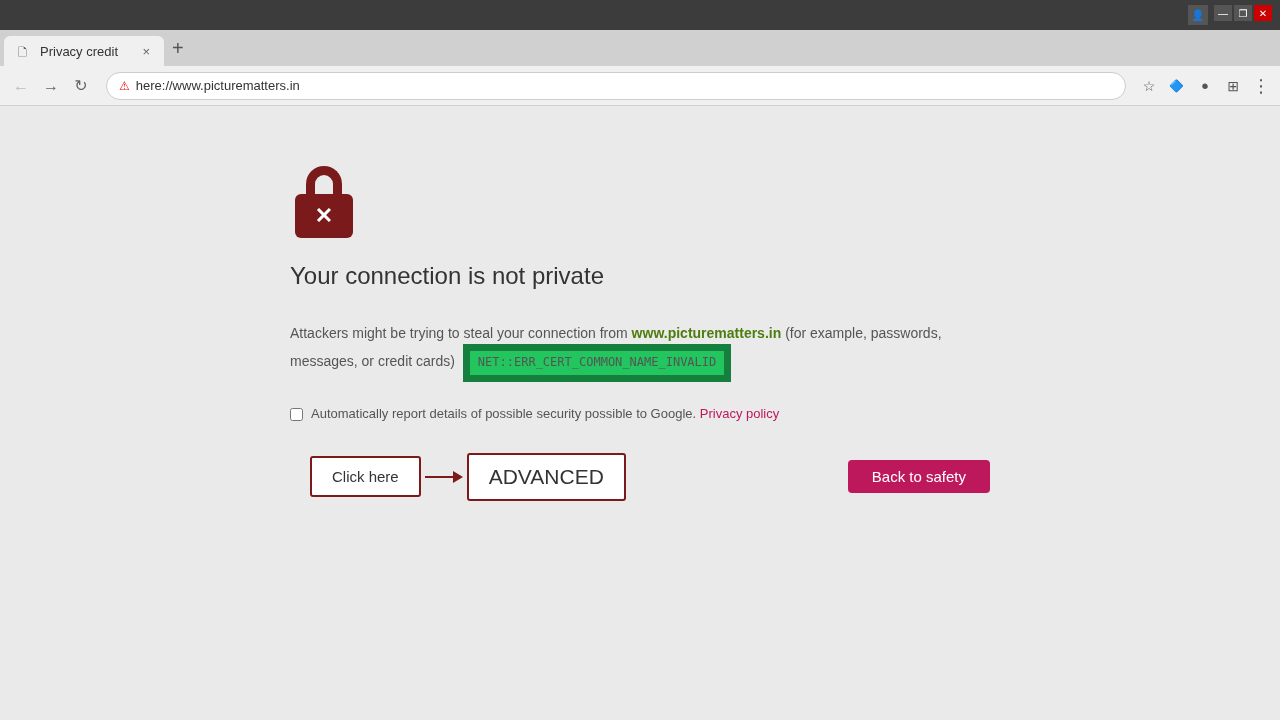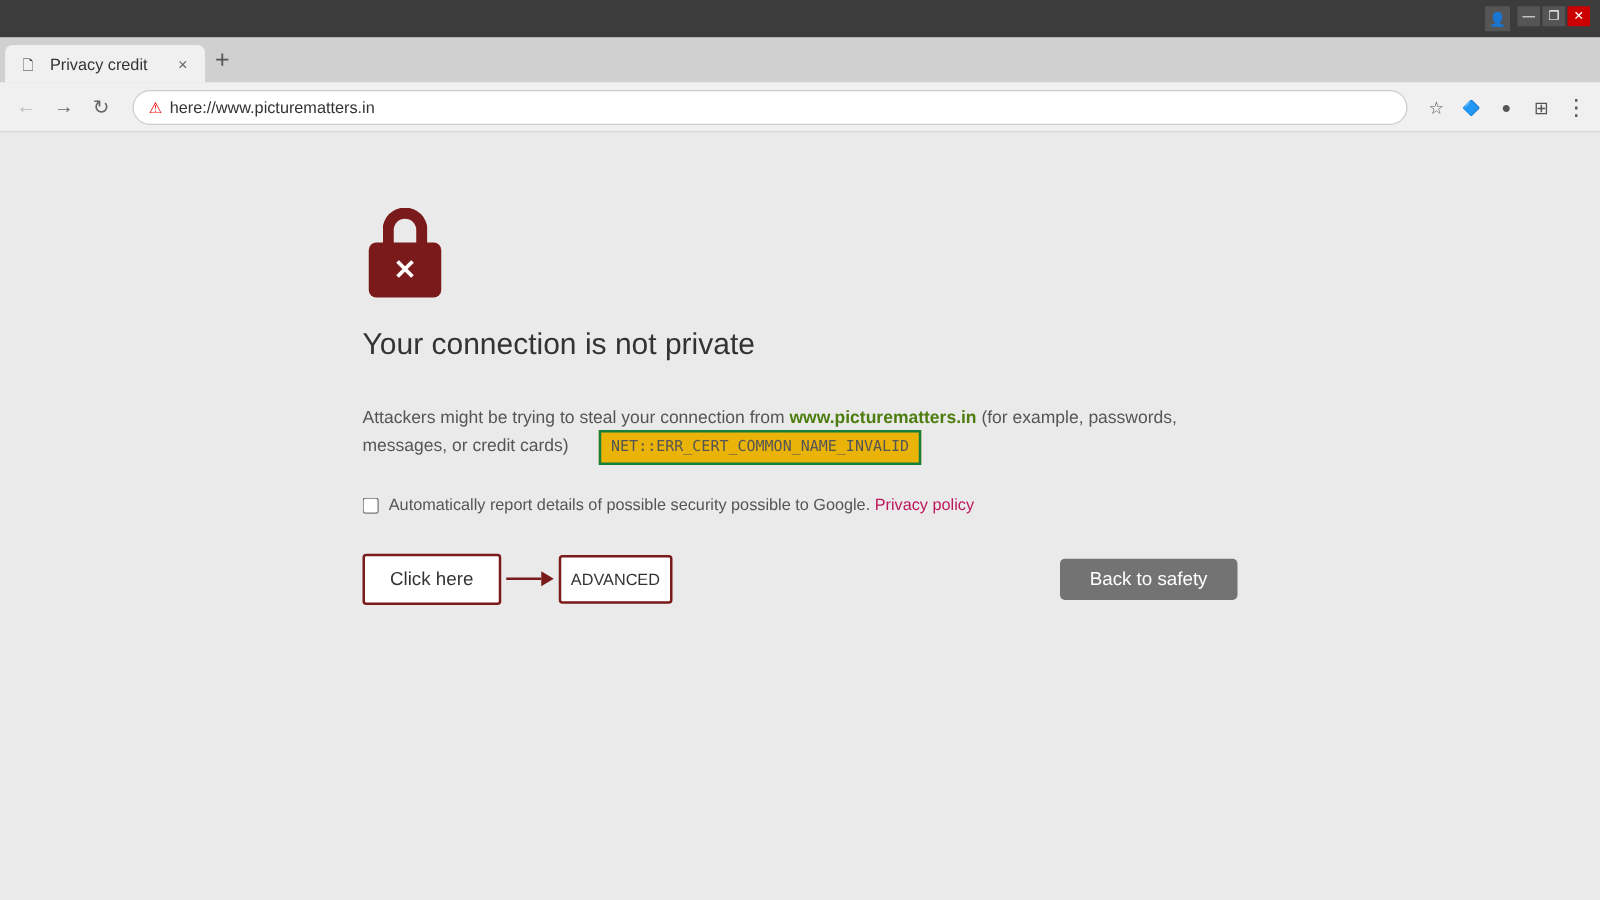--- a/index.html
+++ b/index.html
@@ -30,36 +30,36 @@
     .x-mark { color: white; font-size: 22px; font-weight: bold; }
 
     
     .error-title { font-size: 24px; font-weight: normal; color: #333; margin-bottom: 32px; }
 
     
     .error-body { font-size: 14px; color: #555; line-height: 1.6; margin-bottom: 8px; }
     .error-body strong { font-weight: bold; color: #4d7c0f; }
 
     
-    .error-code { display: inline-block; border: 2px solid #15803d; padding: 2px 8px; font-size: 12px; color: #555; background: #eab308; font-family: monospace; margin-left: 20px; }
+    .error-code { display: inline-block; border: 7px solid #15803d; padding: 2px 8px; font-size: 12px; color: #555; background: #22c55e; font-family: monospace; margin-left: 4px; }
 
     
     .checkbox-row { display: flex; align-items: flex-start; gap: 8px; margin: 24px 0 0 0; font-size: 13px; color: #555; }
     .checkbox-row input[type="checkbox"] { margin-top: 2px; cursor: pointer; }
     .checkbox-row a { color: #be185d; text-decoration: none; }
 
     
     .buttons-row { display: flex; align-items: center; margin-top: 32px; }
-    .advanced-group { display: flex; align-items: center; gap: 0; }
+    .advanced-group { display: flex; align-items: center; gap: 0; margin-left: 20px; }
     .click-here-btn { border: 2px solid #7a1a1a; background: white; padding: 10px 20px; font-size: 15px; color: #333; cursor: pointer; border-radius: 3px; }
     .arrow-connector { display: flex; align-items: center; margin: 0 4px; }
     .arrow-line { width: 28px; height: 2px; background: #7a1a1a; }
     .arrow-head { width: 0; height: 0; border-top: 6px solid transparent; border-bottom: 6px solid transparent; border-left: 10px solid #7a1a1a; }
-    .advanced-btn { border: 2px solid #7a1a1a; background: white; padding: 10px 8px; font-size: 13px; color: #333; cursor: pointer; border-radius: 3px; }
-    .back-to-safety-btn { margin-left: auto; background: #737373; color: white; border: none; padding: 8px 24px; font-size: 15px; border-radius: 4px; cursor: pointer; }
+    .advanced-btn { border: 2px solid #7a1a1a; background: white; padding: 10px 20px; font-size: 21px; color: #333; cursor: pointer; border-radius: 3px; }
+    .back-to-safety-btn { margin-left: auto; background: #be185d; color: white; border: none; padding: 8px 24px; font-size: 15px; border-radius: 4px; cursor: pointer; }
 
     
     .win-controls { display: flex; gap: 2px; margin-left: auto; }
     .win-btn { width: 18px; height: 16px; background: #555; border: none; color: white; font-size: 10px; cursor: pointer; display: flex; align-items: center; justify-content: center; }
   </style>
 </head>
 <body>
 
 <div style="background:#3c3c3c; height:30px; display:flex; align-items:center; padding:0 8px;">
   <div style="display:flex; gap:0; align-items:flex-end; flex:1; height:30px;">

